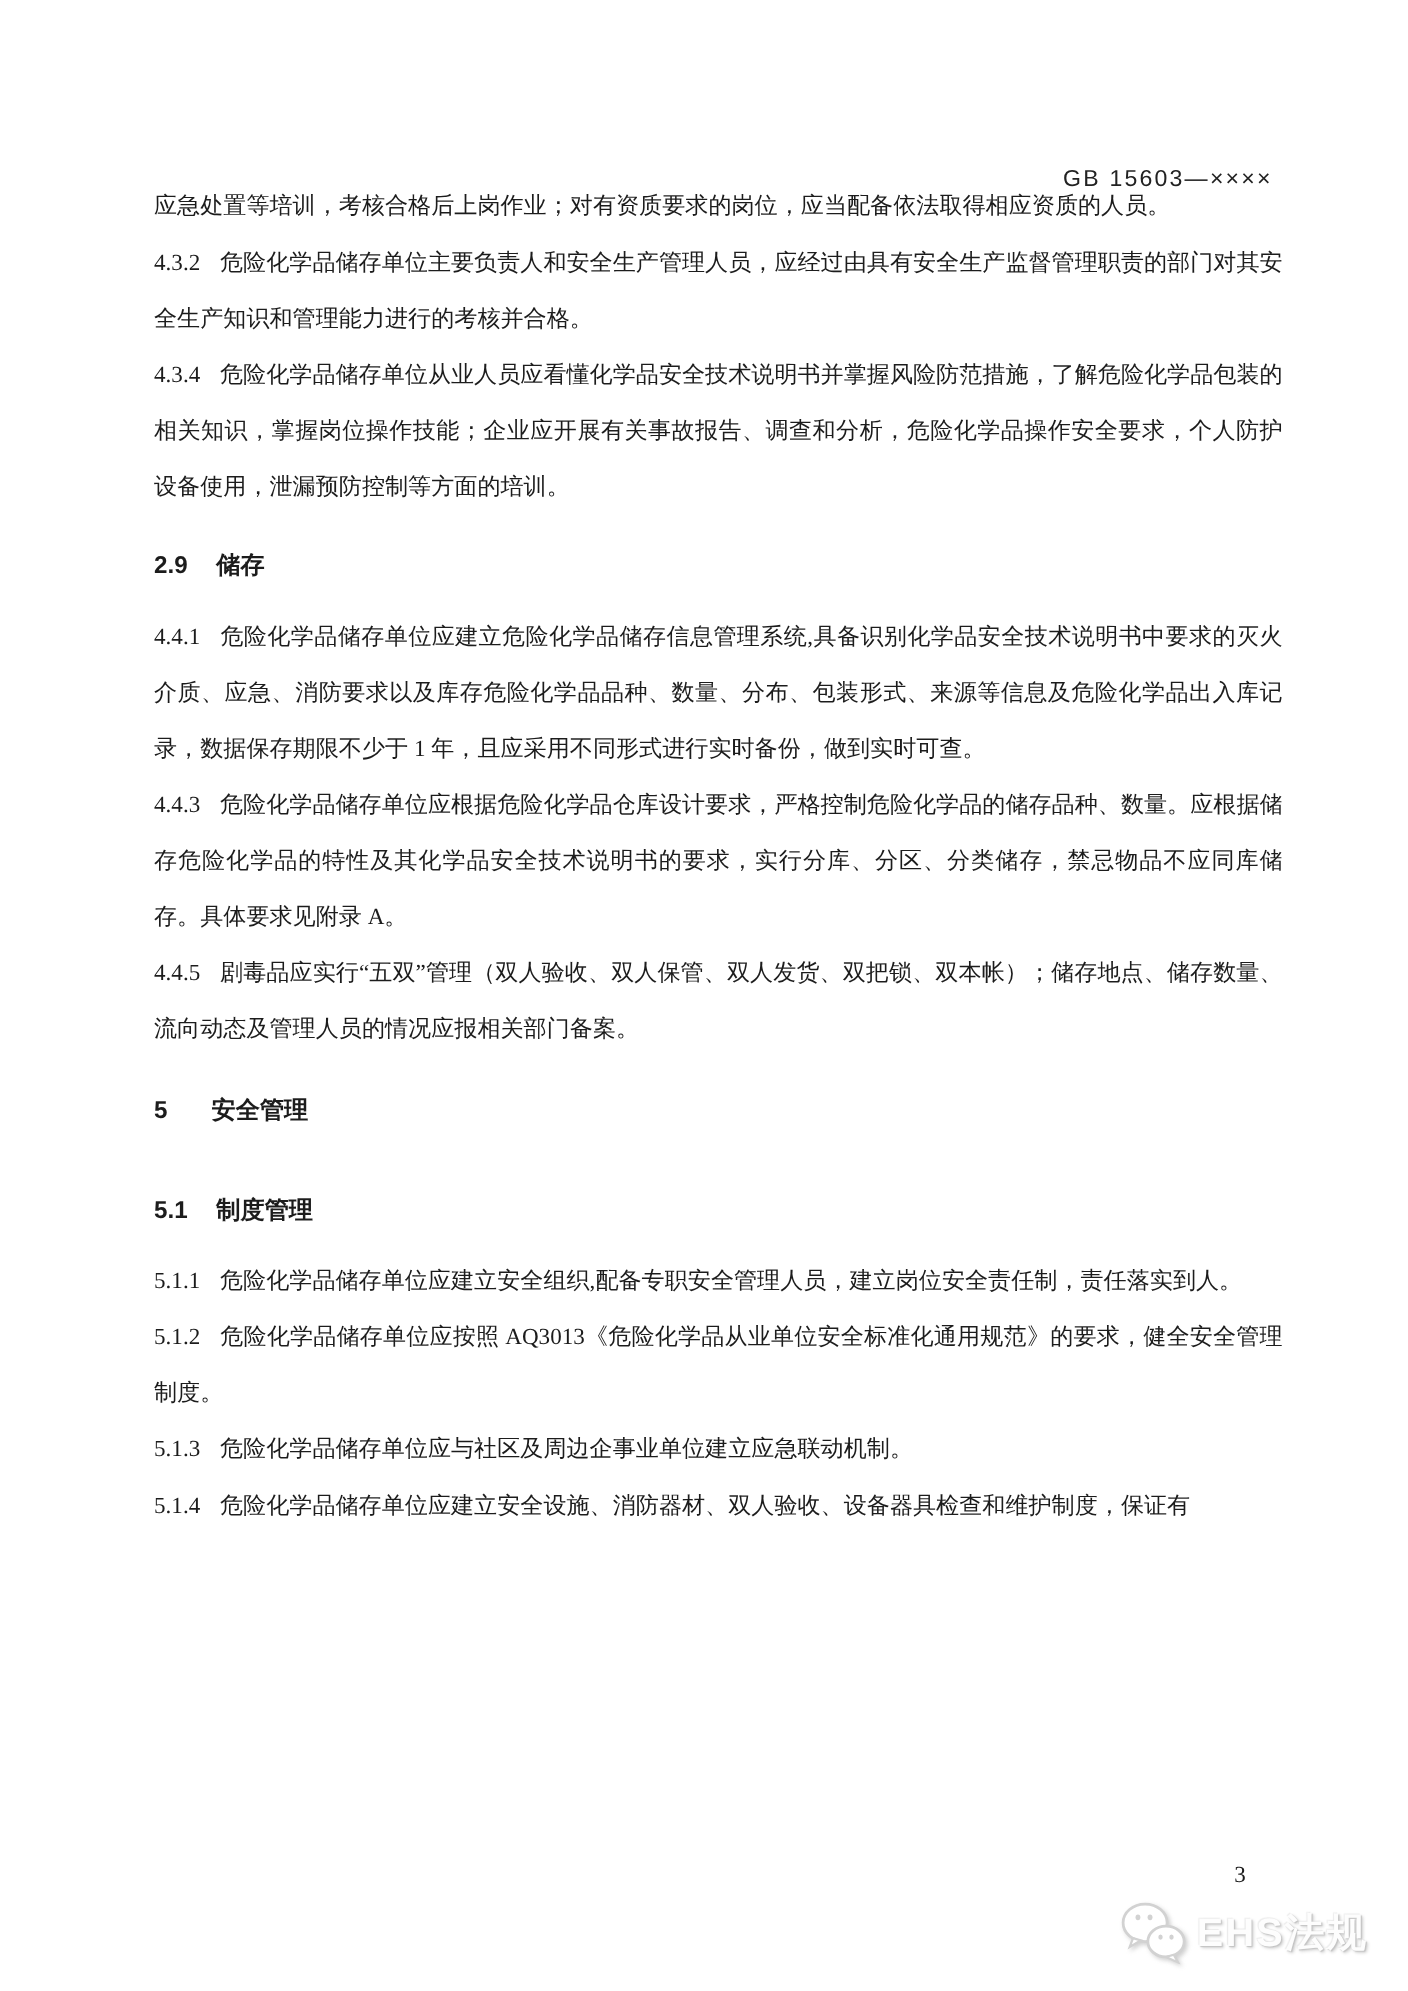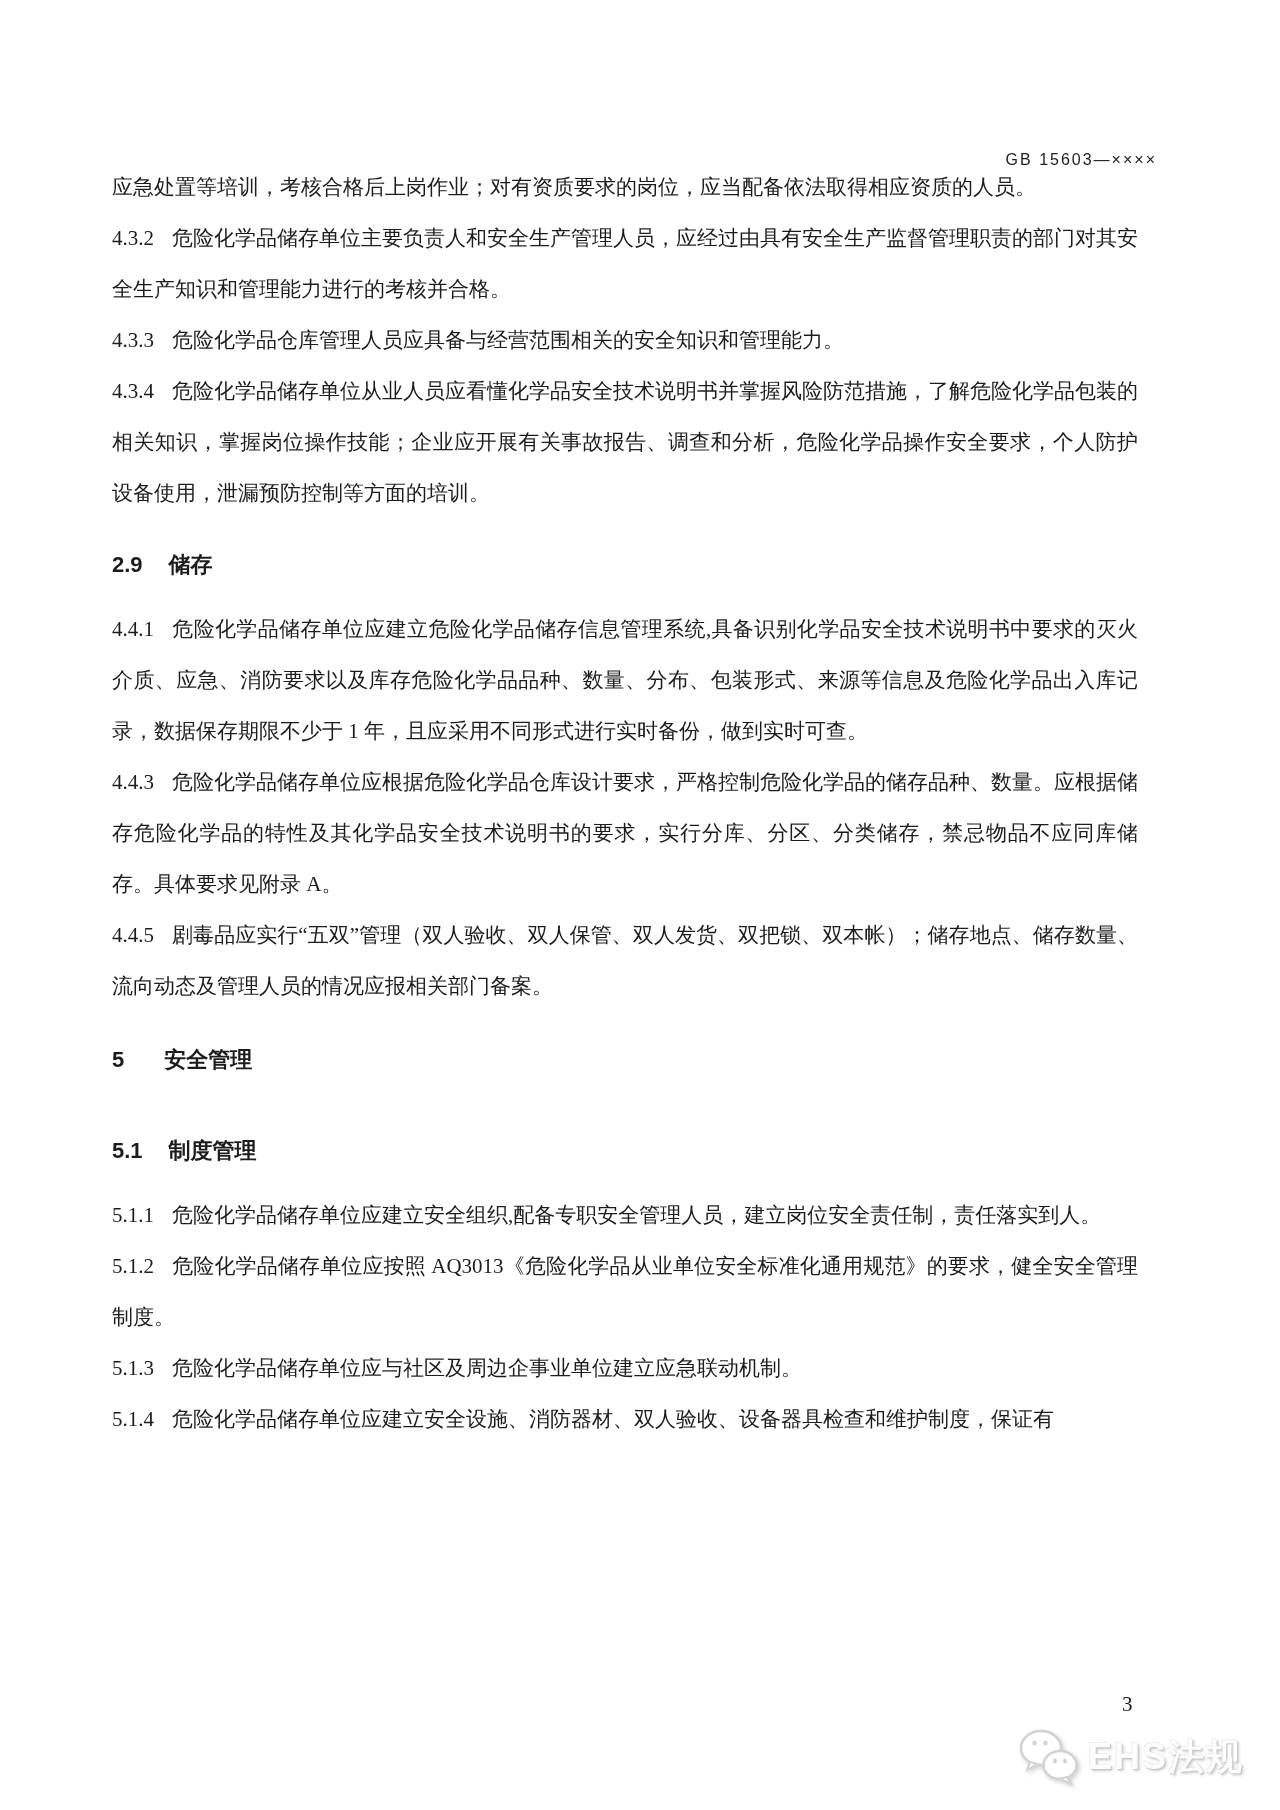--- a/index.html
+++ b/index.html
@@ -5,24 +5,24 @@
   html,body{margin:0;padding:0;}
   body{
     width:1280px;height:1810px;position:relative;overflow:hidden;
     background:#ffffff;color:#1c1c1c;
     font-family:"Liberation Serif","DejaVu Serif",serif;
   }
   .page{position:absolute;inset:0;}
   .std-header{
     position:absolute;top:151px;right:123px;
     font-family:"Liberation Sans","DejaVu Sans",sans-serif;
-    font-size:16px;letter-spacing:2px;color:#222;
+    font-size:21px;letter-spacing:2px;color:#222;
   }
   .content{
-    position:absolute;left:112px;top:162px;width:1026px;
+    position:absolute;left:140px;top:162px;width:1026px;
     font-size:21px;line-height:51px;
     text-align:justify;text-align-last:left;
   }
   .content p.block{margin:0;}
   .num{padding-right:18px;}
   .h1,.h2{
     font-family:"Liberation Sans","DejaVu Sans",sans-serif;
     font-weight:bold;font-size:22px;text-align:left;
   }
   .h2{margin:20px 0 14px;}
@@ -48,21 +48,20 @@
 </head>
 <body>
 
 <div class="page">
 
   <div class="std-header">GB 15603—××××</div>
 
   <main class="content" id="content">
       <p class="block body"><span class="txt">应急处置等培训，考核合格后上岗作业；对有资质要求的岗位，应当配备依法取得相应资质的人员。</span></p>
       <p class="block body"><span class="num">4.3.2</span><span class="txt">危险化学品储存单位主要负责人和安全生产管理人员，应经过由具有安全生产监督管理职责的部门对其安全生产知识和管理能力进行的考核并合格。</span></p>
-      <p class="block body"><span class="num">4.3.3</span><span class="txt">危险化学品仓库管理人员应具备与经营范围相关的安全知识和管理能力。</span></p>
       <p class="block body"><span class="num">4.3.4</span><span class="txt">危险化学品储存单位从业人员应看懂化学品安全技术说明书并掌握风险防范措施，了解危险化学品包装的相关知识，掌握岗位操作技能；企业应开展有关事故报告、调查和分析，危险化学品操作安全要求，个人防护设备使用，泄漏预防控制等方面的培训。</span></p>
       <div class="block h2"><span class="num">2.9</span><span class="txt">储存</span></div>
       <p class="block body"><span class="num">4.4.1</span><span class="txt">危险化学品储存单位应建立危险化学品储存信息管理系统,具备识别化学品安全技术说明书中要求的灭火介质、应急、消防要求以及库存危险化学品品种、数量、分布、包装形式、来源等信息及危险化学品出入库记录，数据保存期限不少于 1 年，且应采用不同形式进行实时备份，做到实时可查。</span></p>
       <p class="block body"><span class="num">4.4.3</span><span class="txt">危险化学品储存单位应根据危险化学品仓库设计要求，严格控制危险化学品的储存品种、数量。应根据储存危险化学品的特性及其化学品安全技术说明书的要求，实行分库、分区、分类储存，禁忌物品不应同库储存。具体要求见附录 A。</span></p>
       <p class="block body"><span class="num">4.4.5</span><span class="txt">剧毒品应实行“五双”管理（双人验收、双人保管、双人发货、双把锁、双本帐）；储存地点、储存数量、流向动态及管理人员的情况应报相关部门备案。</span></p>
       <div class="block h1"><span class="num">5</span><span class="txt">安全管理</span></div>
       <div class="block h2"><span class="num">5.1</span><span class="txt">制度管理</span></div>
       <p class="block body"><span class="num">5.1.1</span><span class="txt">危险化学品储存单位应建立安全组织,配备专职安全管理人员，建立岗位安全责任制，责任落实到人。</span></p>
       <p class="block body"><span class="num">5.1.2</span><span class="txt">危险化学品储存单位应按照 AQ3013《危险化学品从业单位安全标准化通用规范》的要求，健全安全管理制度。</span></p>
       <p class="block body"><span class="num">5.1.3</span><span class="txt">危险化学品储存单位应与社区及周边企事业单位建立应急联动机制。</span></p>

